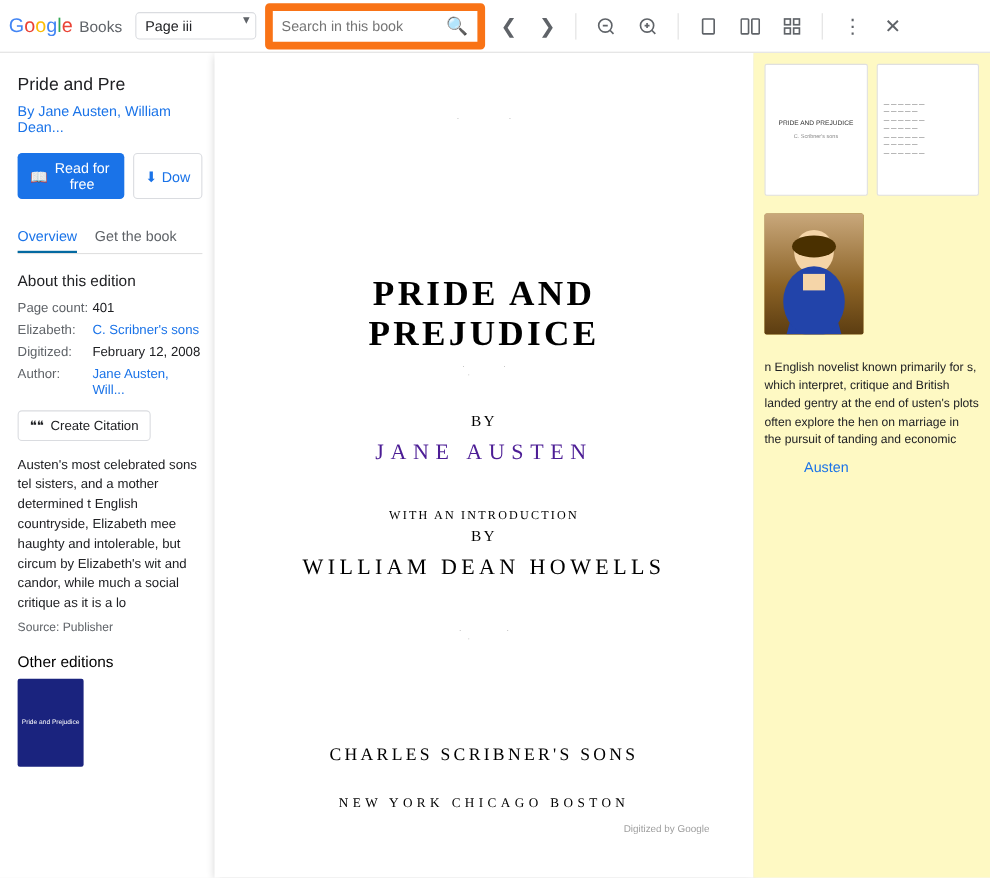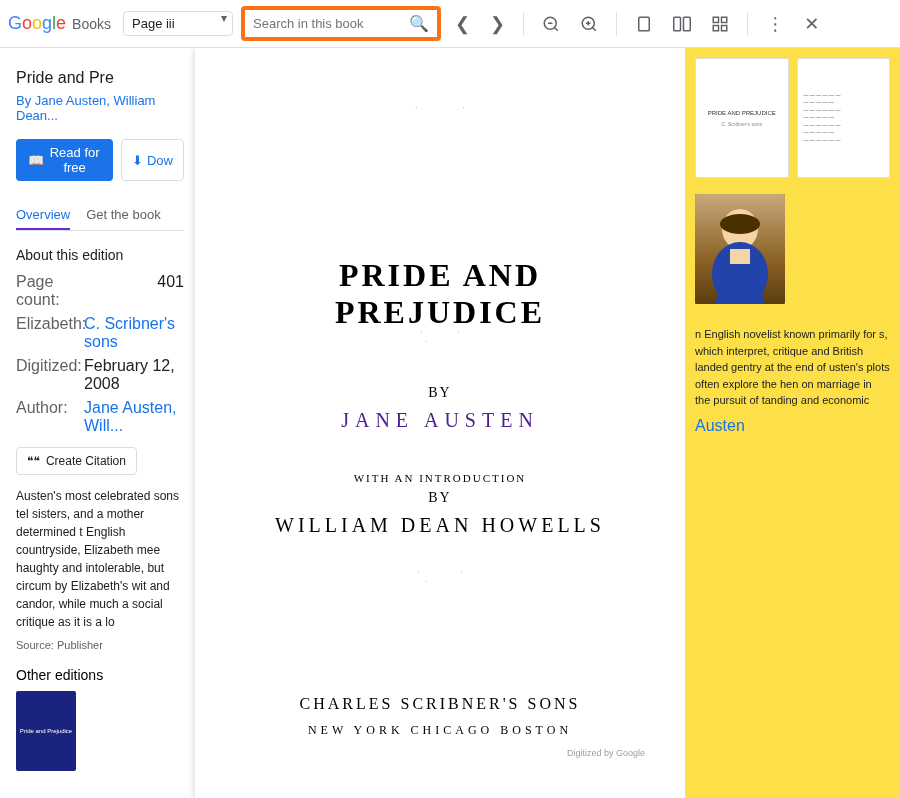--- a/index.html
+++ b/index.html
@@ -68,21 +68,21 @@
       position: absolute;
       right: 6px;
       color: #5f6368;
       font-size: 12px;
       pointer-events: none;
     }
 
     .search-wrapper {
       display: flex;
       align-items: center;
-      border: 4px solid #f97316;
+      border: 7px solid #f97316;
       border-radius: 4px;
       padding: 4px 8px;
       width: 200px;
     }
     .search-input {
       border: none;
       outline: none;
       font-size: 13px;
       color: #202124;
       width: 100%;
@@ -183,35 +183,34 @@
       margin-bottom: 16px;
     }
     .tab {
       font-size: 13px;
       padding: 6px 0;
       cursor: pointer;
       color: #5f6368;
     }
     .tab.active {
       color: #1a73e8;
-      border-bottom: 2px solid #6d28d9;
+      border-bottom: 2px solid #0369a1;
       font-weight: 500;
     }
 
     .section-title {
       font-size: 14px;
       font-weight: 500;
       color: #202124;
       margin-bottom: 10px;
     }
     .info-row {
       display: flex;
-      font-size: 16px;
+      font-size: 12px;
       margin-bottom: 6px;
-      justify-content: space-between;
     }
     .info-label {
       color: #5f6368;
       width: 68px;
       flex-shrink: 0;
     }
     .info-value {
       color: #202124;
     }
     .info-value.link { color: #1a73e8; }
@@ -342,21 +341,21 @@
       color: #000;
       margin-bottom: 60px;
     }
 
     .book-publisher {
       font-family: 'Times New Roman', serif;
       font-size: 16px;
       letter-spacing: 3px;
       text-align: center;
       color: #000;
-      margin-bottom: 10px;
+      margin-bottom: 27px;
     }
 
     .book-cities {
       font-family: 'Times New Roman', serif;
       font-size: 12px;
       letter-spacing: 4px;
       text-align: center;
       color: #000;
       margin-bottom: 10px;
     }
@@ -369,21 +368,21 @@
       margin-top: auto;
     }
 
     
     .right-panel {
       position: absolute;
       right: 0;
       top: 0;
       width: 215px;
       height: 750px;
-      background: #fde047;
+      background: #fef9c3;
       padding: 10px 10px;
       overflow: hidden;
     }
 
     .right-thumbnails {
       display: grid;
       grid-template-columns: 1fr 1fr;
       gap: 8px;
       margin-bottom: 16px;
     }
@@ -428,23 +427,24 @@
     }
 
     .right-text-block {
       font-size: 11px;
       color: #202124;
       line-height: 1.5;
       margin-bottom: 8px;
     }
 
     .right-author-name {
-      font-size: 16px;
+      font-size: 13px;
       color: #1a73e8;
       margin-bottom: 4px;
+      margin-left: 36px;
     }
   </style>
 </head>
 <body>
 
 <div class="toolbar">
   <div class="google-books-logo">
     <span class="logo-google">
       <span class="logo-g">G</span><span class="logo-o1">o</span><span class="logo-o2">o</span><span class="logo-g2">g</span><span class="logo-l">l</span><span class="logo-e">e</span>
     </span>

